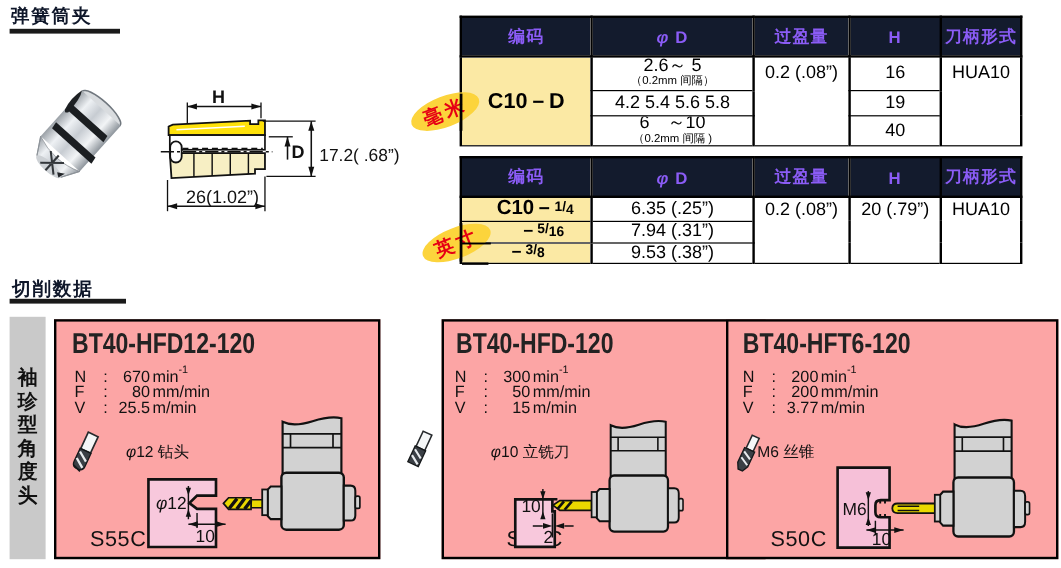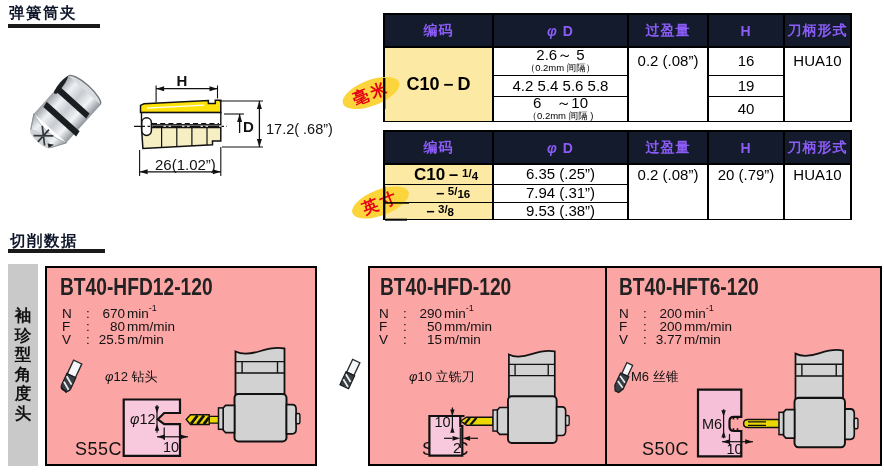--- a/index.html
+++ b/index.html
@@ -151,21 +151,21 @@
 </div>
 
 <div class="panel" style="left:336px;width:266px;margin-left:32px;">
 
   <div class="ptitle" style="left:10px;">BT40-HFD-120</div>
 
   <div class="nfv" style="left:9px;top:39px;width:150px;">
     <div>
         <span class="lab">N</span>
         <span class="col">:</span>
-        <span class="val">290</span>
+        <span class="val">300</span>
         <span class="unit">min<sup>-1</sup></span>
       </div>
     <div>
         <span class="lab">F</span>
         <span class="col">:</span>
         <span class="val">50</span>
         <span class="unit">mm/min</span>
       </div>
     <div>
         <span class="lab">V</span>

